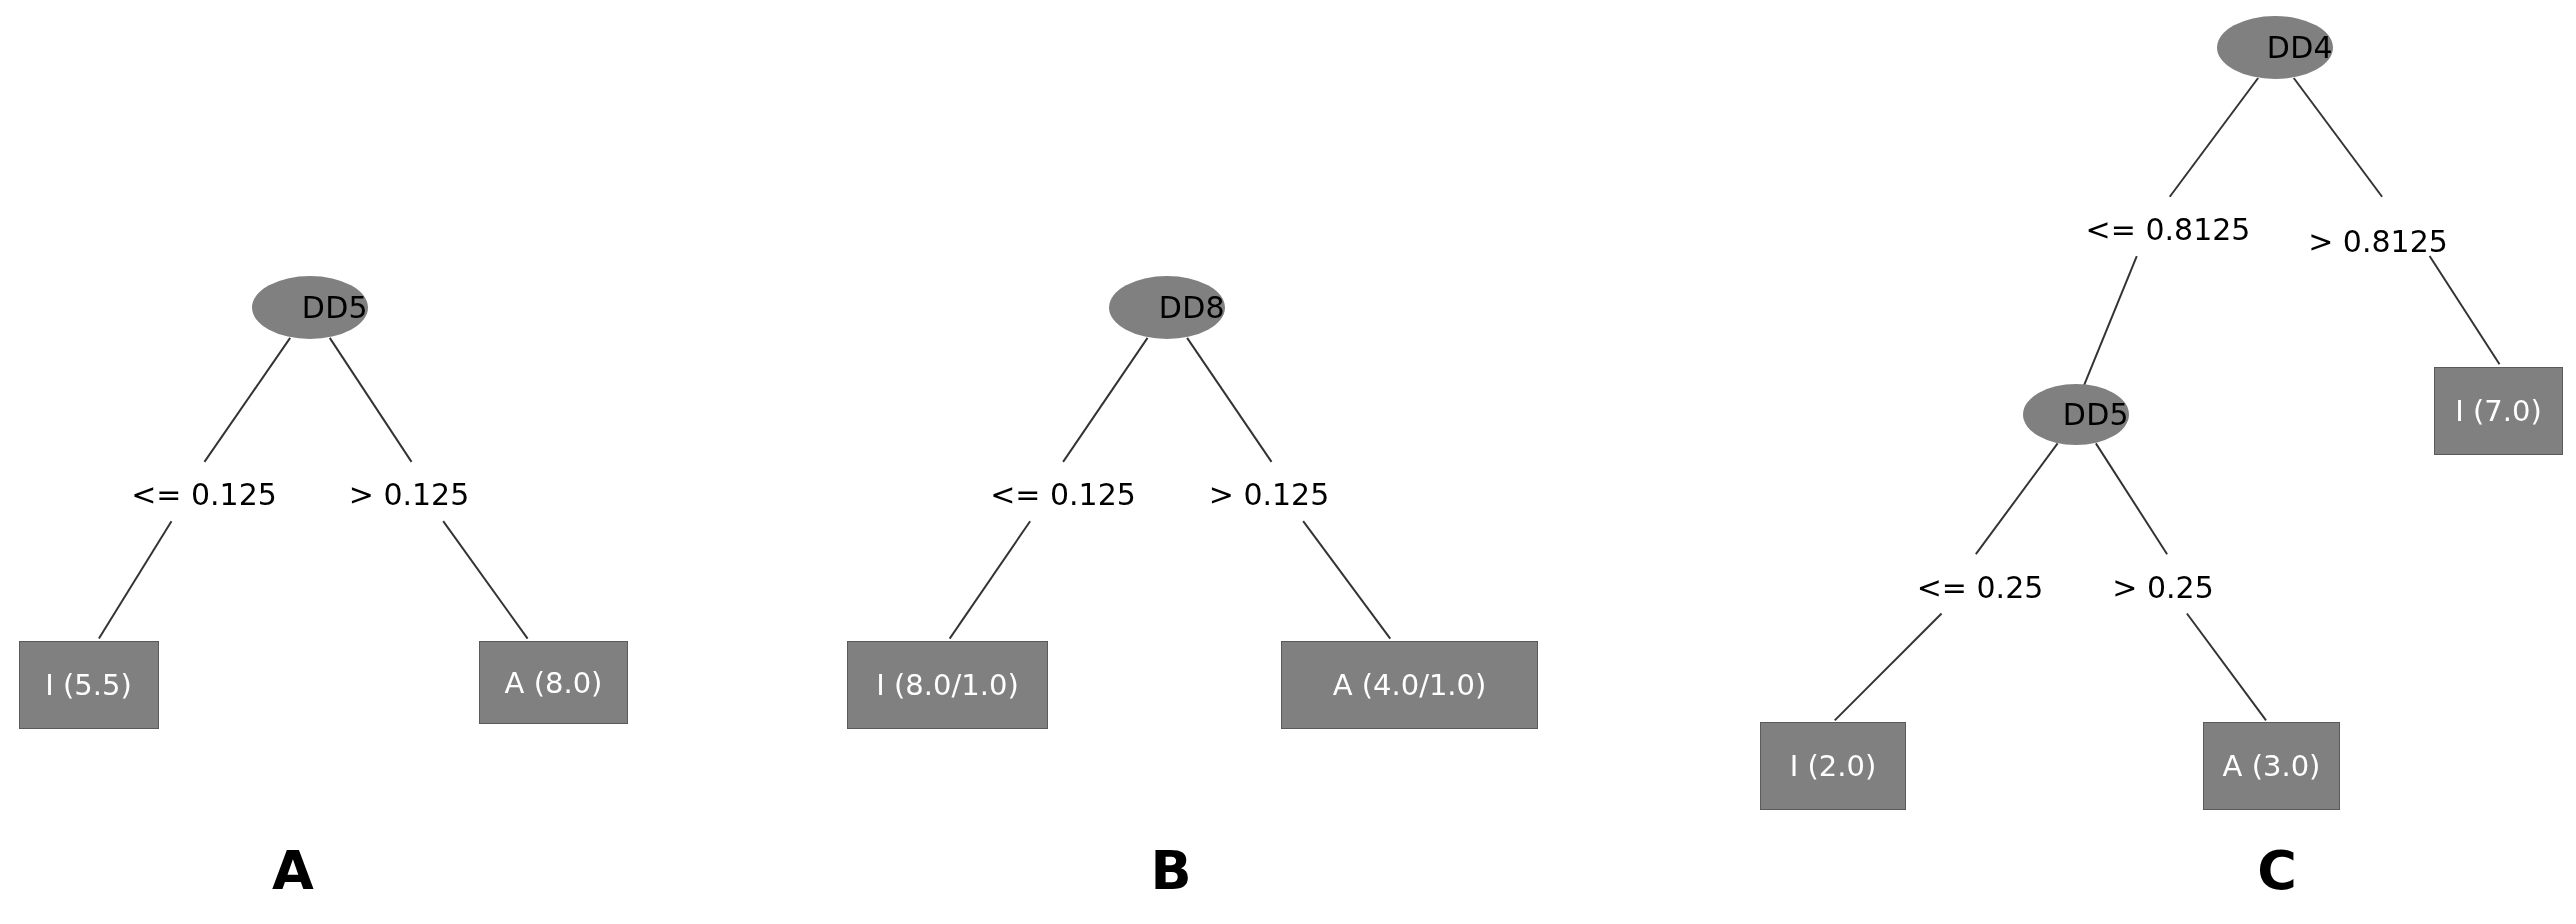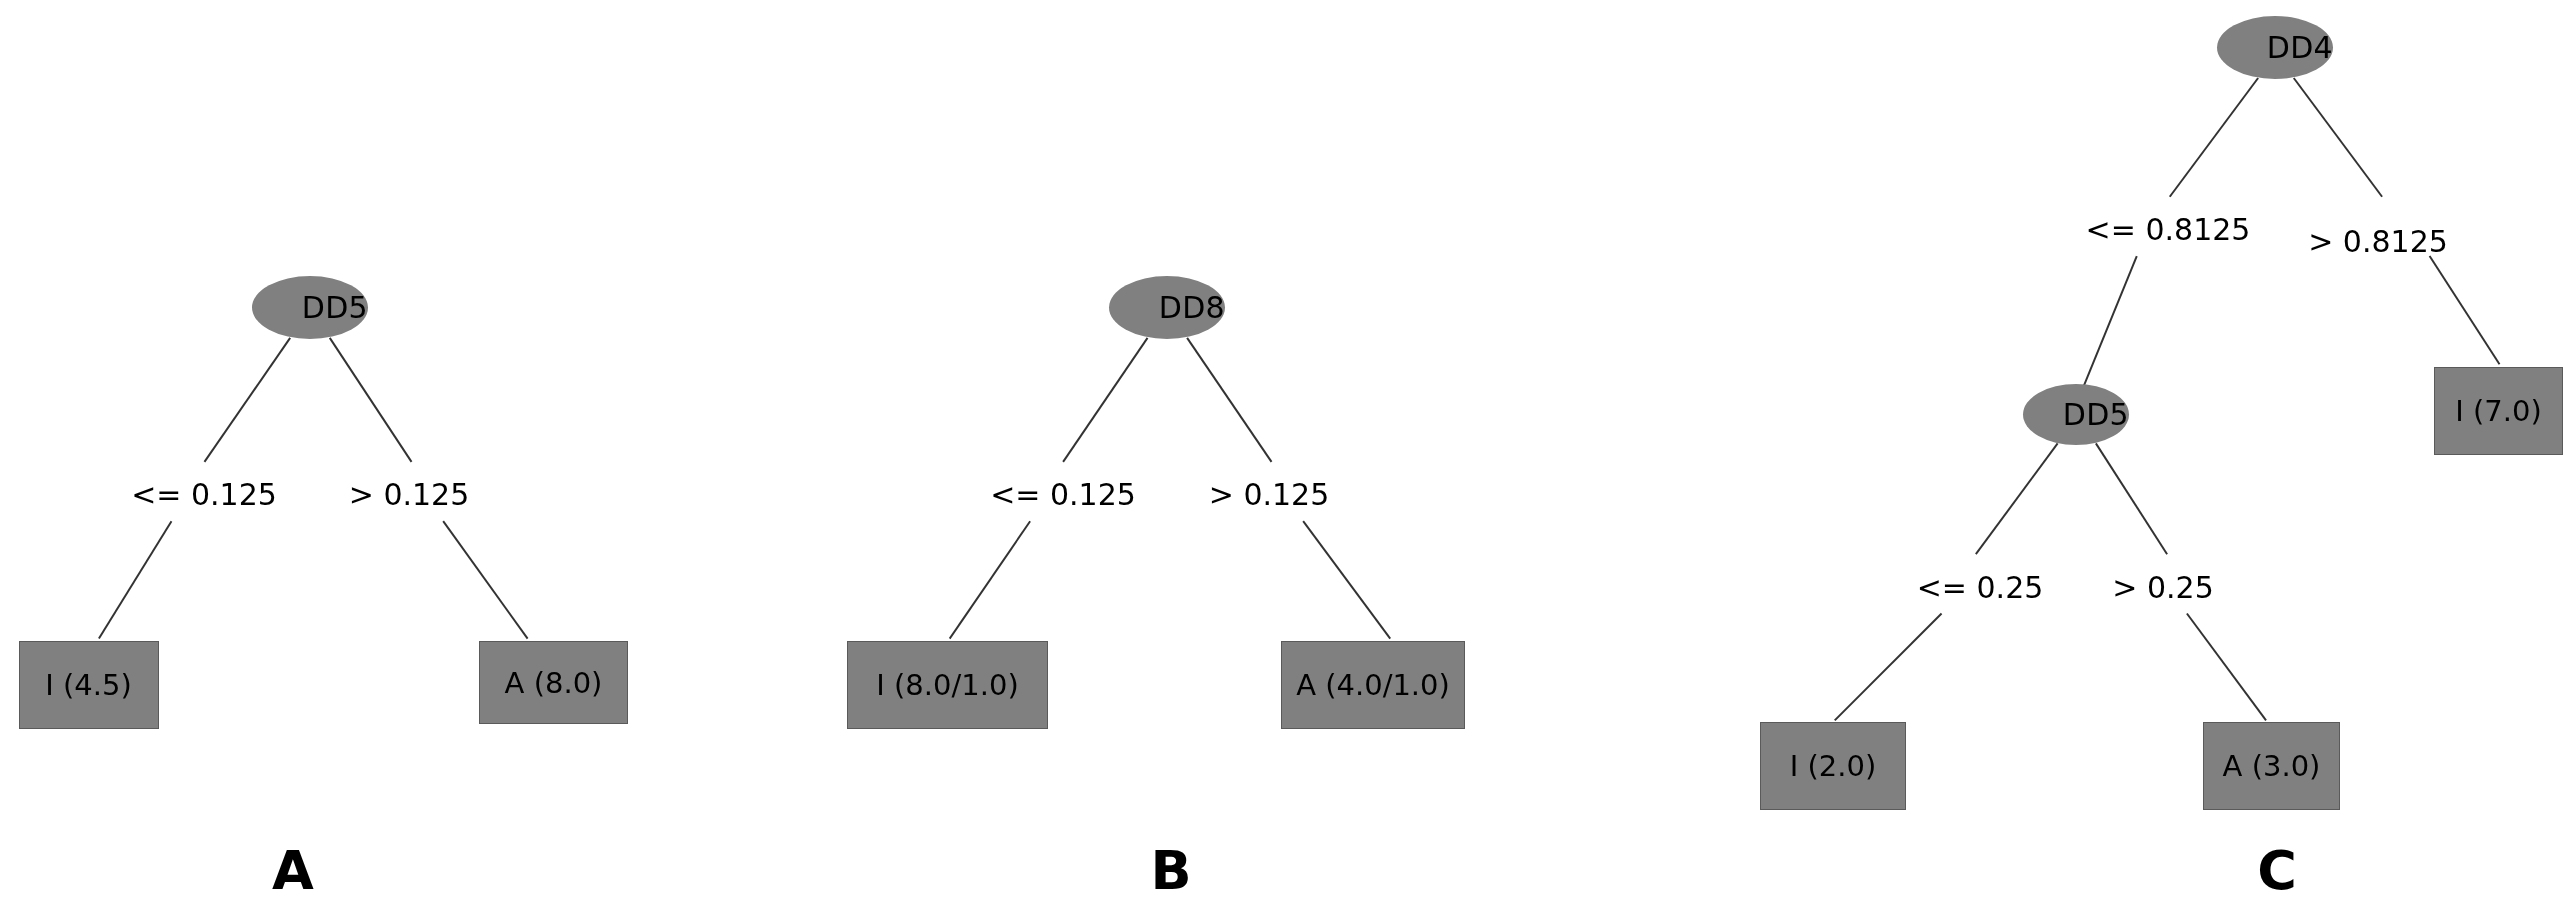--- a/index.html
+++ b/index.html
@@ -41,21 +41,21 @@
     letter-spacing: 0.3px;
     box-sizing: border-box;
   }
   .leaf-box {
     position: absolute;
     background: #808080;
     border: 0.7px solid #5a5a5a;
     display: flex;
     align-items: center;
     justify-content: center;
-    color: #000000;
+    color: #ffffff;
     font-size: 29px;
     box-sizing: border-box;
   }
   .edge-label {
     position: absolute;
     color: #000000;
     font-size: 30px;
     white-space: nowrap;
     transform: translateX(-50%);
   }
@@ -77,21 +77,21 @@
       <svg class="edge-layer" width="2576" height="925" viewBox="0 0 3906 1402">
         <line x1="440" y1="512" x2="310" y2="700" stroke="#333333" stroke-width="3"></line>
         <line x1="500" y1="512" x2="624" y2="700" stroke="#333333" stroke-width="3"></line>
         <line x1="260" y1="790" x2="150" y2="968" stroke="#333333" stroke-width="3"></line>
         <line x1="672" y1="790" x2="800" y2="968" stroke="#333333" stroke-width="3"></line>
       </svg>
       <div class="node-ellipse" style="left: 252px; top: 276px; width: 116px; height: 63px; background: rgb(128, 128, 128);">
         <span>DD5</span>
       </div>
       <div class="leaf-box" style="left: 18.5px; top: 641px; width: 140px; height: 88px; background: rgb(128, 128, 128);">
-        <span>I (4.5)</span>
+        <span>I (5.5)</span>
       </div>
       <div class="leaf-box" style="left: 461px; top: 641px; width: 149px; height: 83px; background: rgb(128, 128, 128); margin-left: 18px;">
         <span>A (8.0)</span>
       </div>
       <div class="edge-label" style="left: 204px; top: 477px;">&lt;= 0.125</div>
       <div class="edge-label" style="left: 409px; top: 477px;">&gt; 0.125</div>
       <div class="panel-caption" style="left: 293px; top: 839px;">A</div>
     </div>
     <div class="tree">
       <svg class="edge-layer" width="2576" height="925" viewBox="0 0 3906 1402">
@@ -99,21 +99,21 @@
         <line x1="1800" y1="512" x2="1928" y2="700" stroke="#333333" stroke-width="3"></line>
         <line x1="1562" y1="790" x2="1440" y2="968" stroke="#333333" stroke-width="3"></line>
         <line x1="1976" y1="790" x2="2108" y2="968" stroke="#333333" stroke-width="3"></line>
       </svg>
       <div class="node-ellipse" style="left: 1109px; top: 276px; width: 116px; height: 63px; background: rgb(128, 128, 128);">
         <span>DD8</span>
       </div>
       <div class="leaf-box" style="left: 847px; top: 641px; width: 201px; height: 88px; background: rgb(128, 128, 128);">
         <span>I (8.0/1.0)</span>
       </div>
-      <div class="leaf-box" style="left: 1281px; top: 641px; width: 184px; height: 88px; background: rgb(128, 128, 128);">
+      <div class="leaf-box" style="left: 1281px; top: 641px; width: 257px; height: 88px; background: rgb(128, 128, 128);">
         <span>A (4.0/1.0)</span>
       </div>
       <div class="edge-label" style="left: 1063px; top: 477px;">&lt;= 0.125</div>
       <div class="edge-label" style="left: 1269px; top: 477px;">&gt; 0.125</div>
       <div class="panel-caption" style="left: 1171px; top: 839px;">B</div>
     </div>
     <div class="tree">
       <svg class="edge-layer" width="2576" height="925" viewBox="0 0 3906 1402">
         <line x1="3424" y1="118" x2="3290" y2="298" stroke="#333333" stroke-width="3"></line>
         <line x1="3478" y1="118" x2="3612" y2="298" stroke="#333333" stroke-width="3"></line>

